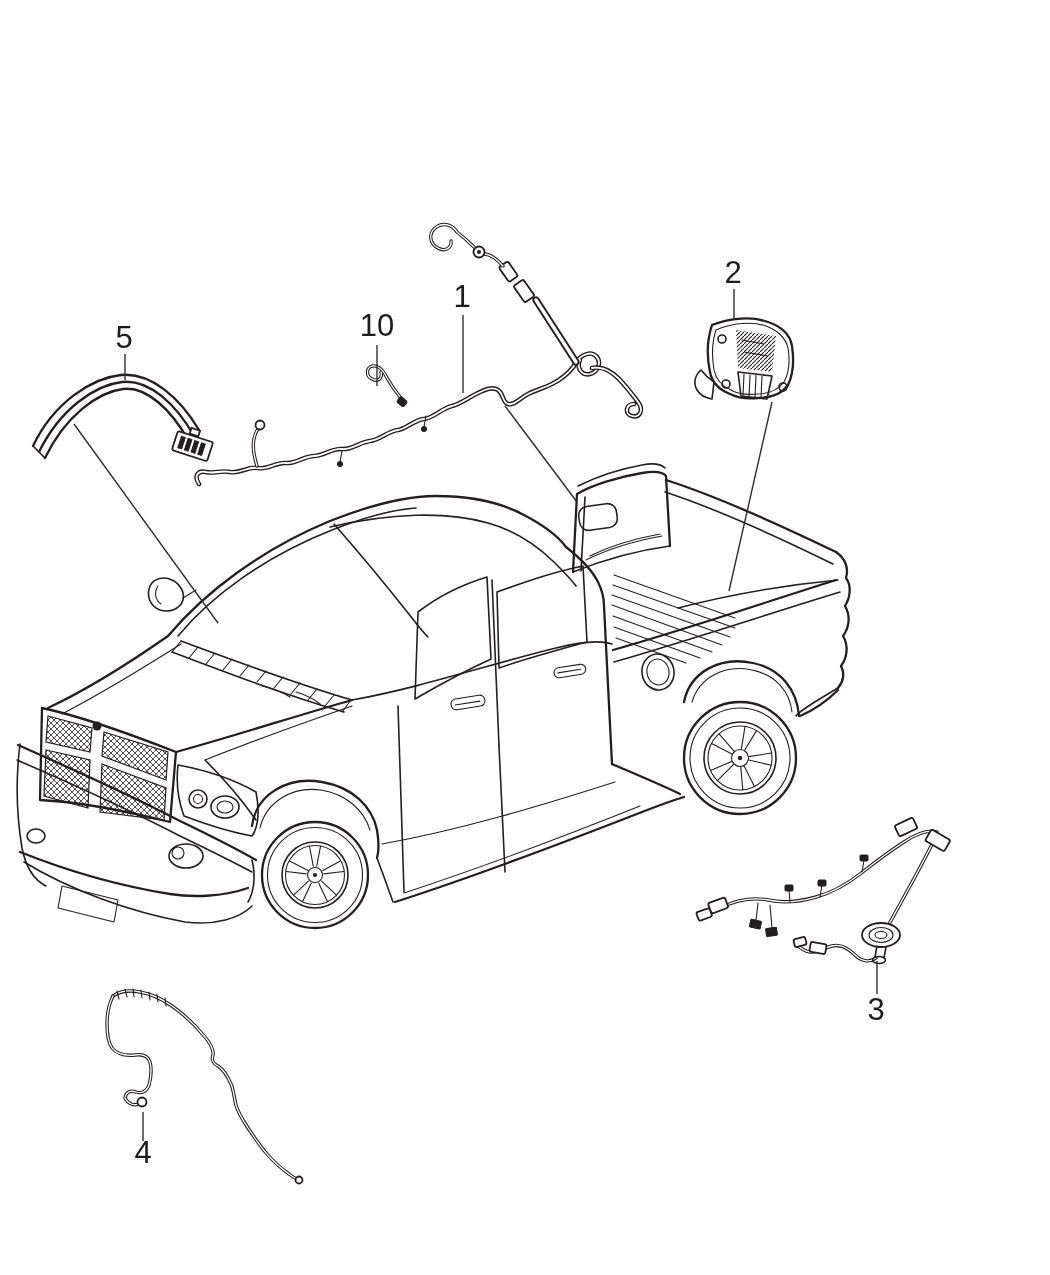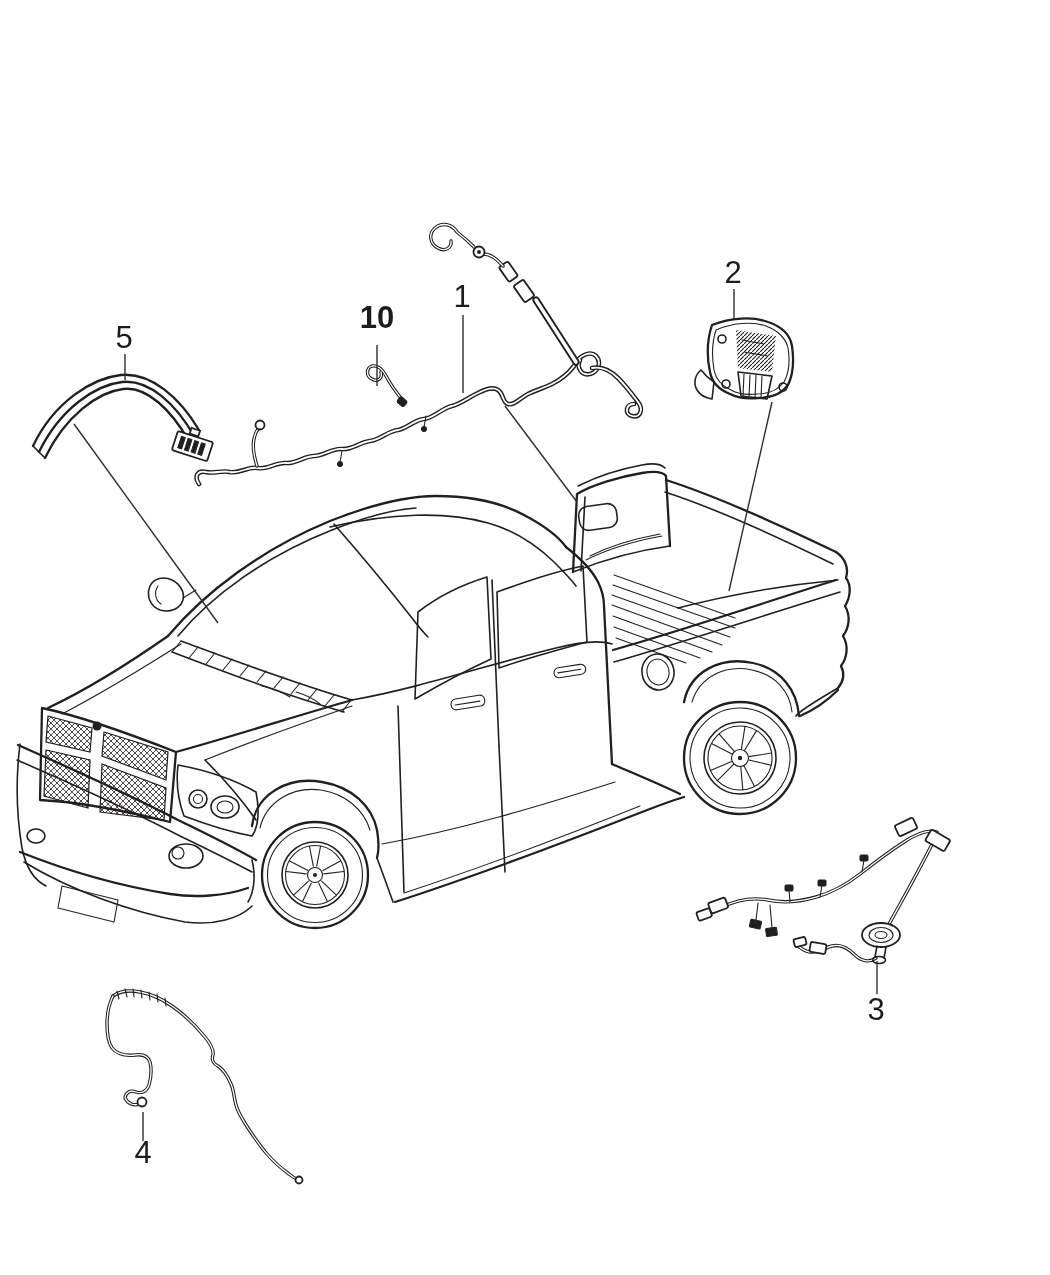--- a/index.html
+++ b/index.html
@@ -339,19 +339,19 @@
         <line x1="772" y1="402" x2="729" y2="591" stroke="#2e2e2e" stroke-width="1.4"></line>
         <line x1="125" y1="354" x2="125" y2="380" stroke="#2e2e2e" stroke-width="1.4"></line>
         <line x1="74" y1="424" x2="218" y2="623" stroke="#2e2e2e" stroke-width="1.4"></line>
         <line x1="877" y1="961" x2="877" y2="994" stroke="#2e2e2e" stroke-width="1.4"></line>
         <line x1="143" y1="1112" x2="143" y2="1141" stroke="#2e2e2e" stroke-width="1.4"></line>
       </g>
 </svg>
 
 <div id="callout-layer">
       <div class="callout" style="left: 462px; top: 296px;">1</div>
-      <div class="callout" style="left: 377px; top: 317px; font-weight: bold;">10</div>
+      <div class="callout" style="left: 377px; top: 325px;">10</div>
       <div class="callout" style="left: 733px; top: 272px;">2</div>
       <div class="callout" style="left: 124px; top: 337px;">5</div>
       <div class="callout" style="left: 876px; top: 1009px;">3</div>
       <div class="callout" style="left: 143px; top: 1152px;">4</div>
     </div>
 </div>
 
 </body></html>

